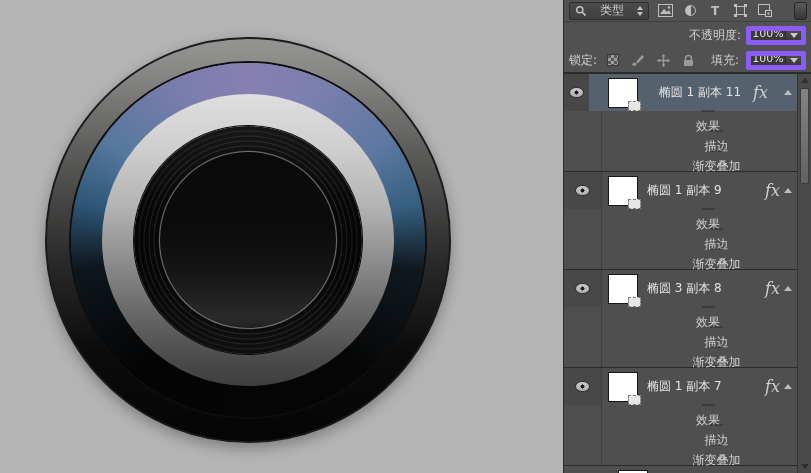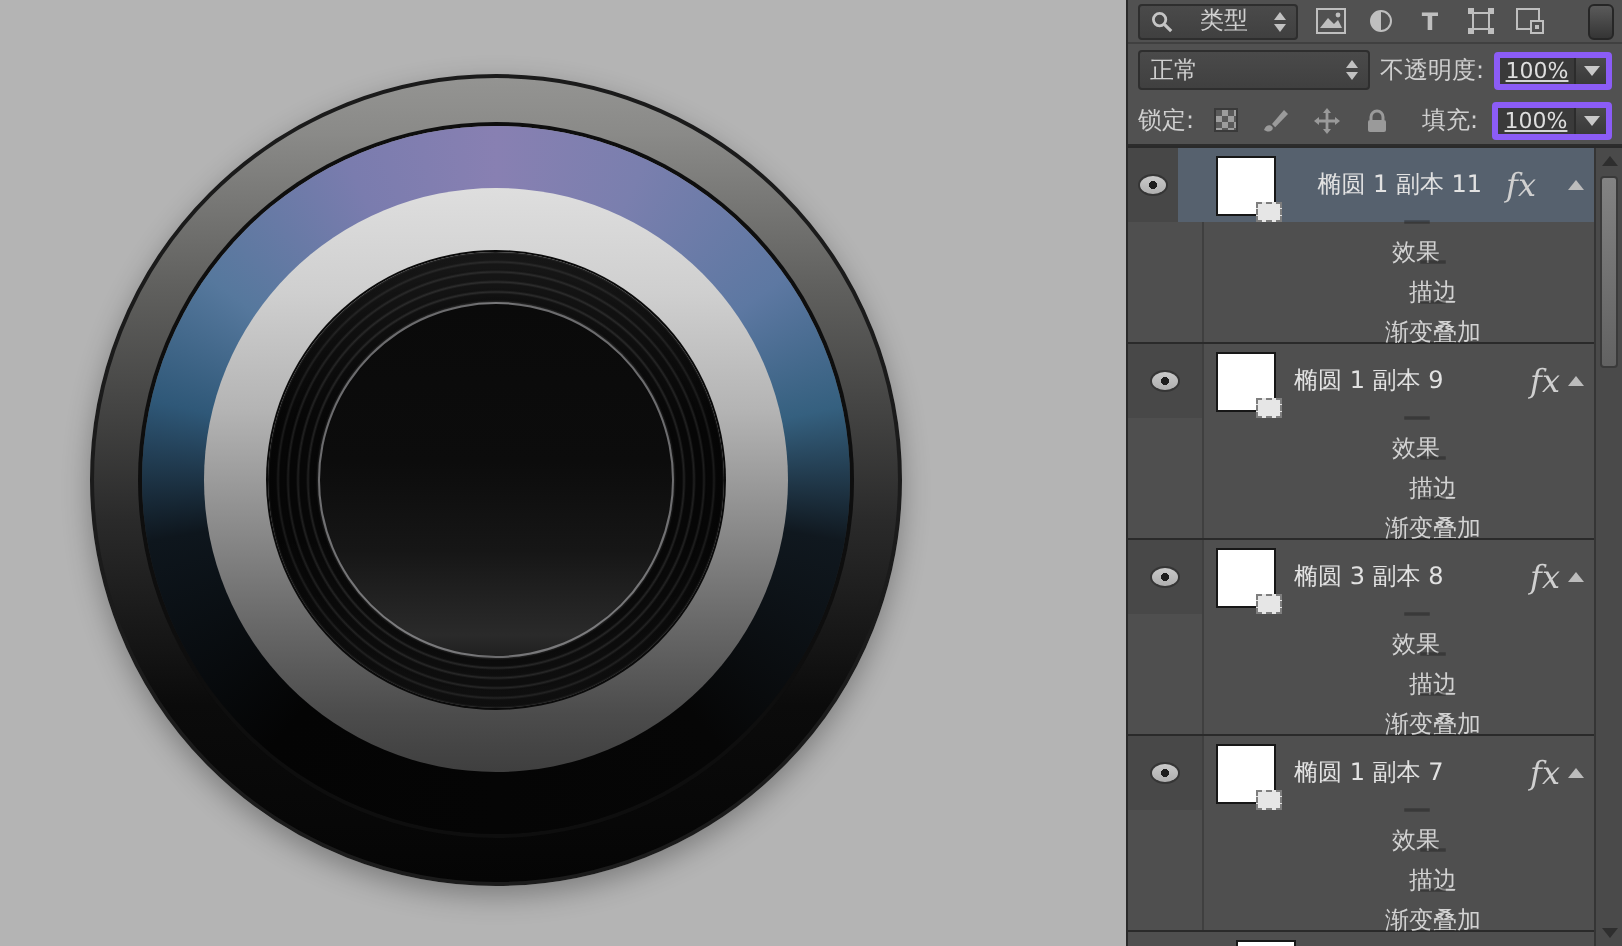--- a/index.html
+++ b/index.html
@@ -48,22 +48,22 @@
   .dropdown { display:flex; align-items:center; justify-content:space-between; padding:0 5px;
     background:linear-gradient(#4a4a4a,#404040); border:1px solid #2e2e2e; border-radius:2px; height:18px; }
   .filter-dd { width:80px; gap:4px; }
   .blend-dd { width:118px; height:20px; }
 
   .spin { display:flex; flex-direction:column; gap:2px; align-items:center; }
   .spin i { display:block; width:0; height:0; }
   .spin .up   { border-left:3.5px solid transparent; border-right:3.5px solid transparent; border-bottom:4px solid #c2c2c2; }
   .spin .down { border-left:3.5px solid transparent; border-right:3.5px solid transparent; border-top:4px solid #c2c2c2; }
 
-  .valuebox { display:flex; align-items:flex-start; height:19px; width:60px;
-    background:#3a3a3a; border:3px solid #8b5cf6; border-radius:2px; overflow:hidden;text-decoration:underline; }
+  .valuebox { display:flex; align-items:flex-end; height:19px; width:60px;
+    background:#3a3a3a; border:5px solid #8b5cf6; border-radius:2px; overflow:hidden; }
   .valuebox .val { flex:1; text-align:center; font-size:11px; color:#dedede; }
   .dd-btn { width:16px; align-self:stretch; display:flex; align-items:center; justify-content:center;
     border-left:1px solid #2c2c2c; background:linear-gradient(#4a4a4a,#3a3a3a); }
   .tri-down { width:0; height:0; border-left:4px solid transparent; border-right:4px solid transparent; border-top:5px solid #c9c9c9; }
 
   .lbl { color:#cfcfcf; white-space:nowrap; }
   .ml-auto { margin-left:auto; }
 
   .ico-btn { display:flex; align-items:center; justify-content:center; width:18px; height:18px; }
   .t-glyph { font-weight:bold; font-size:12px; color:#bfbfbf; line-height:1; }
@@ -169,27 +169,20 @@
         <svg width="14" height="13" viewBox="0 0 14 13">
           <rect x="0.5" y="0.5" width="11" height="10" fill="none" stroke="#bfbfbf"></rect>
           <rect x="7.5" y="6.5" width="6" height="6" fill="#4f4f4f" stroke="#bfbfbf"></rect>
           <rect x="9.5" y="8.5" width="2" height="2" fill="#bfbfbf"></rect>
         </svg>
       </span>
       <span class="corner-stub"></span>
     </div>
 
     <div class="bar blend-bar">
-      <div class="dropdown blend-dd">
-        <span class="lbl">正常</span>
-        <span class="spin">
-            <i class="up"></i>
-            <i class="down"></i>
-          </span>
-      </div>
       <span class="lbl ml-auto">不透明度:</span>
       <div class="valuebox">
         <span class="val">100%</span>
         <span class="dd-btn">
             <span class="tri-down"></span>
           </span>
       </div>
     </div>
 
     <div class="bar lock-bar">

